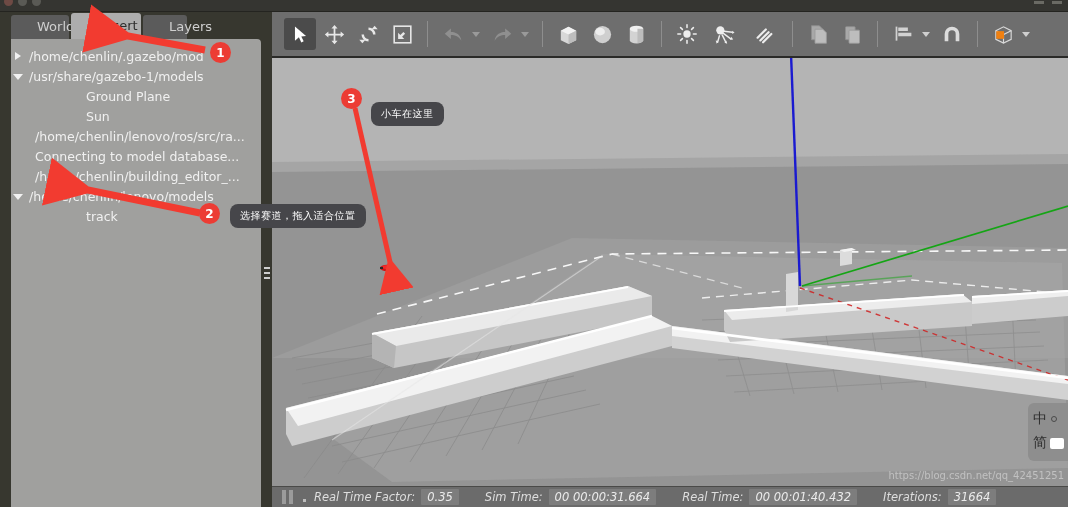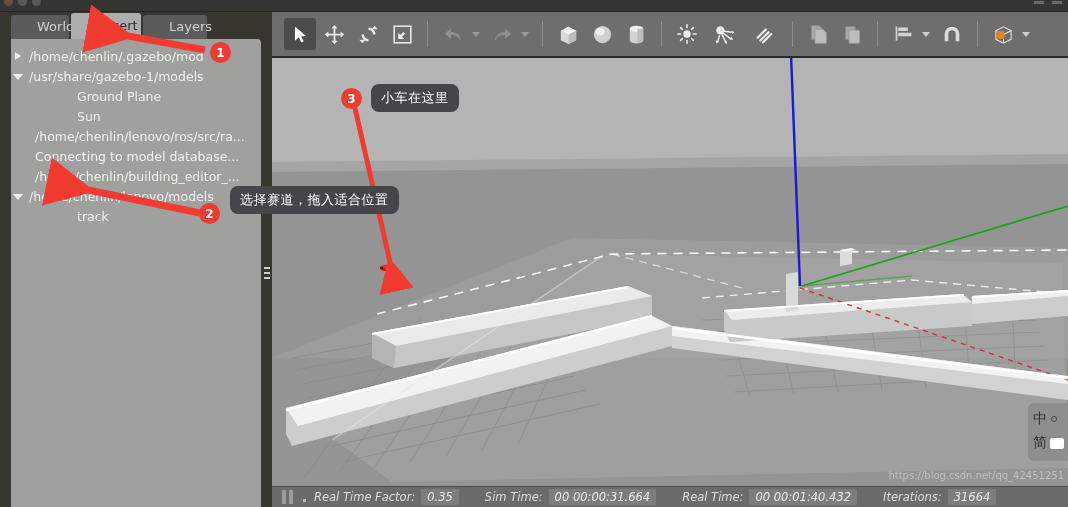--- a/index.html
+++ b/index.html
@@ -61,21 +61,21 @@
   }
   .tab.active {
     background: #adadad;
     color: #2e2e2e;
     top: 1px;
     height: 26px;
     line-height: 26px;
   }
   .tab-world { left: 11px; width: 58px; }
   .tab-insert { left: 71px; width: 70px; }
-  .tab-layers { left: 143px; width: 64px; }
+  .tab-layers { left: 143px; width: 44px; }
 
   .treepane {
     position: absolute; left: 11px; top: 27px;
     width: 250px; height: 468px;
     background: #a0a09e;
     border-top-right-radius: 4px;
     padding-top: 7px;
     overflow: hidden;
   }
   .tree-row {
@@ -105,21 +105,21 @@
     border-top: 4.5px solid transparent;
     border-bottom: 4.5px solid transparent;
   }
   .tree-row .twisty.open::before {
     left: 2px; top: 6px;
     border-top: 6px solid #f2f2f2;
     border-left: 5px solid transparent;
     border-right: 5px solid transparent;
   }
   .tree-row .lbl { padding-left: 2px; }
-  .tree-row.indent { padding-left: 64px; }
+  .tree-row.indent { padding-left: 44px; margin-left: 29px; }
   .tree-row.noarrow { padding-left: 22px; }
 
   
   .splitter {
     position: absolute; left: 262px; top: 12px;
     width: 10px; height: 495px;
     background: #37372f;
   }
   .splitter .grip {
     position: absolute; left: 2px; top: 255px;
@@ -222,26 +222,27 @@
     color: #ffffff;
     font-size: 12px;
     font-weight: bold;
     display: flex; align-items: center; justify-content: center;
     z-index: 40;
   }
   .anno-label {
     position: absolute;
     background: #46464a;
     color: #ffffff;
-    font-size: 13px;
+    font-size: 10px;
     padding: 5px 10px;
     border-radius: 8px;
     white-space: nowrap;
     z-index: 40;
     letter-spacing: 0.5px;
+    margin-top: 18px;
   }
   .anno-svg {
     position: absolute; left: 0; top: 0;
     width: 1068px; height: 507px;
     pointer-events: none;
     z-index: 35;
   }
 
   
   .ime {

